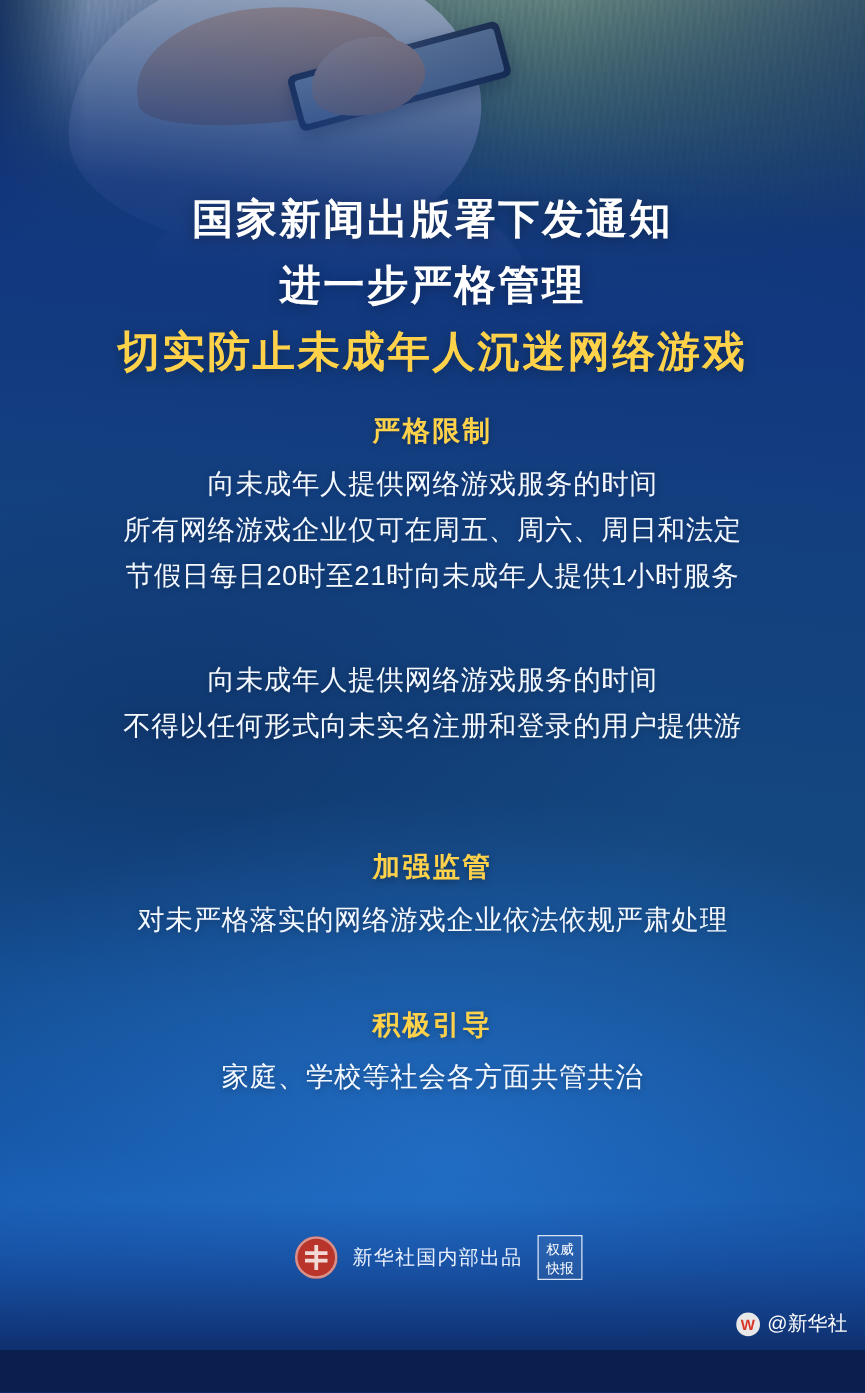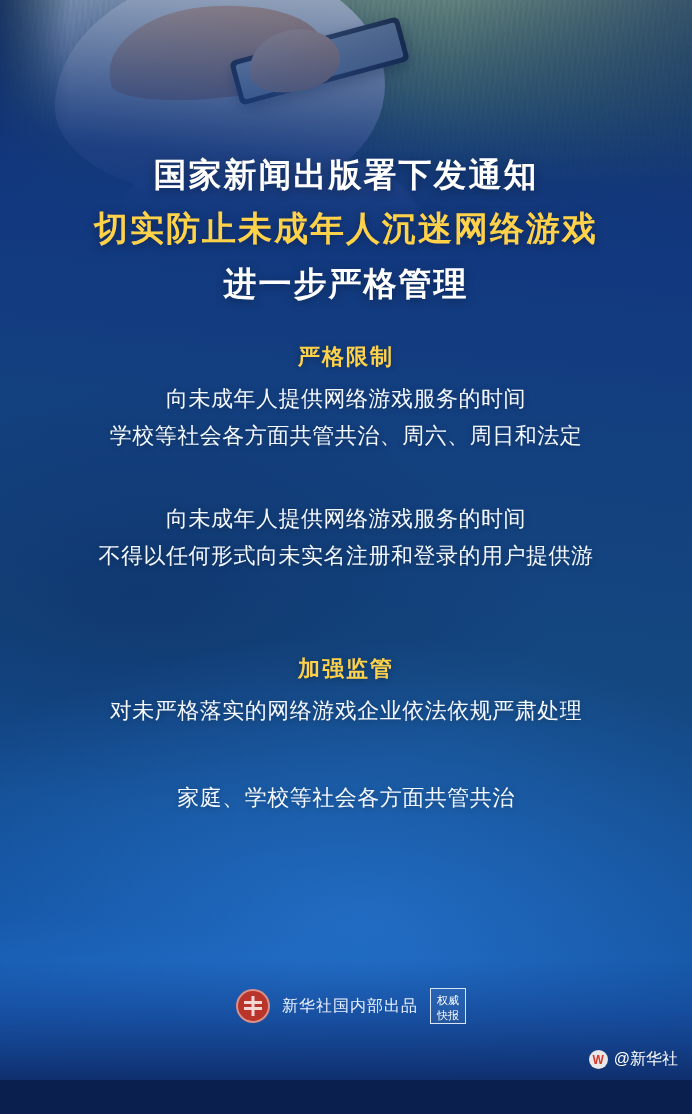--- a/index.html
+++ b/index.html
@@ -168,21 +168,21 @@
     font-size: 22px;
     line-height: 1.68;
     color: #f4f8ff;
     letter-spacing: 0.5px;
     padding: 0 26px;
     text-shadow: 0 1px 6px rgba(0,0,0,0.28);
     text-align: center;
   }
   .section-body .line { display: block; }
 
-  .sec-1 { margin-top: 32px; }
+  .sec-1 { margin-top: 20px; }
   .sec-2 { margin-top: 46px; }
   .sec-3 { margin-top: 79px; }
   .sec-4 { margin-top: 50px; }
 
   
   .footer {
     position: absolute;
     left: 10px; right: 0;
     bottom: 56px;
     display: flex;
@@ -272,47 +272,49 @@
   </div>
 
   <div class="overlay"></div>
   <div class="overlay-wash"></div>
   <div class="overlay-bottom"></div>
 
   <div class="content">
 
     <div class="headline">
       <div class="hl">国家新闻出版署下发通知</div>
+      <div class="hl">进一步严格管理</div>
       <div class="hl accent">切实防止未成年人沉迷网络游戏</div>
-      <div class="hl">进一步严格管理</div>
     </div>
 
     <div class="section sec-1">
       <div class="section-title">严格限制</div>
       <div class="section-body">
         <span class="line">向未成年人提供网络游戏服务的时间</span>
-        <span class="line">学校等社会各方面共管共治、周六、周日和法定</span>
+        <span class="line">所有网络游戏企业仅可在周五、周六、周日和法定</span>
+        <span class="line">节假日每日20时至21时向未成年人提供1小时服务</span>
       </div>
     </div>
 
     <div class="section sec-2">
       <div class="section-body">
         <span class="line">向未成年人提供网络游戏服务的时间</span>
         <span class="line">不得以任何形式向未实名注册和登录的用户提供游</span>
       </div>
     </div>
 
     <div class="section sec-3">
       <div class="section-title">加强监管</div>
       <div class="section-body">
         <span class="line">对未严格落实的网络游戏企业依法依规严肃处理</span>
       </div>
     </div>
 
     <div class="section sec-4">
+      <div class="section-title">积极引导</div>
       <div class="section-body">
         <span class="line">家庭、学校等社会各方面共管共治</span>
       </div>
     </div>
 
     <div class="footer">
       <div class="xinhua-logo"></div>
       <div class="footer-text">新华社国内部出品</div>
       <div class="authority-badge">
         <span>权威</span>

